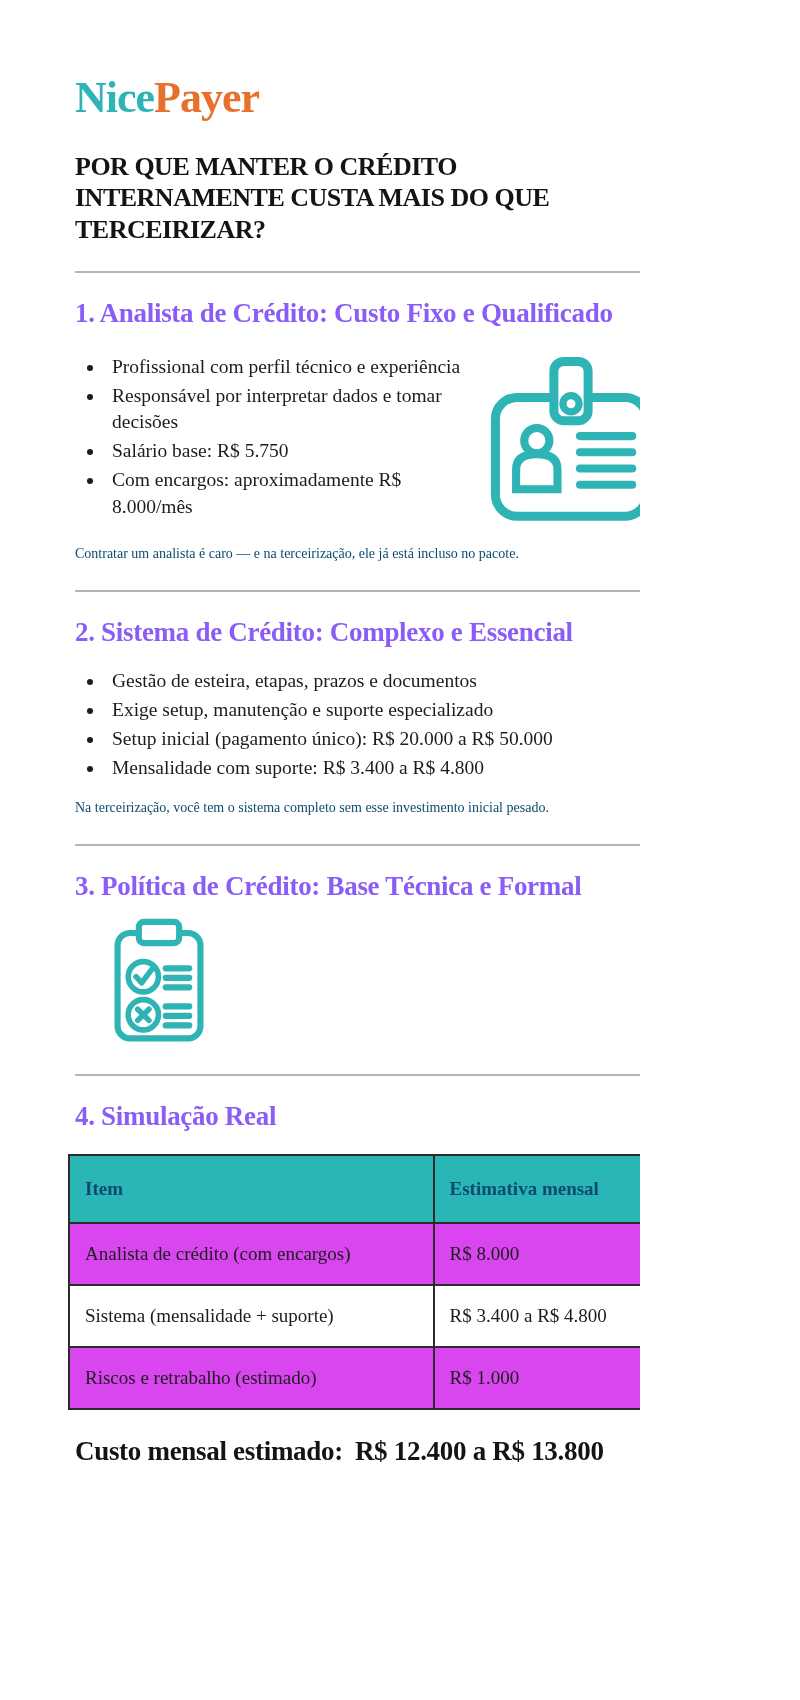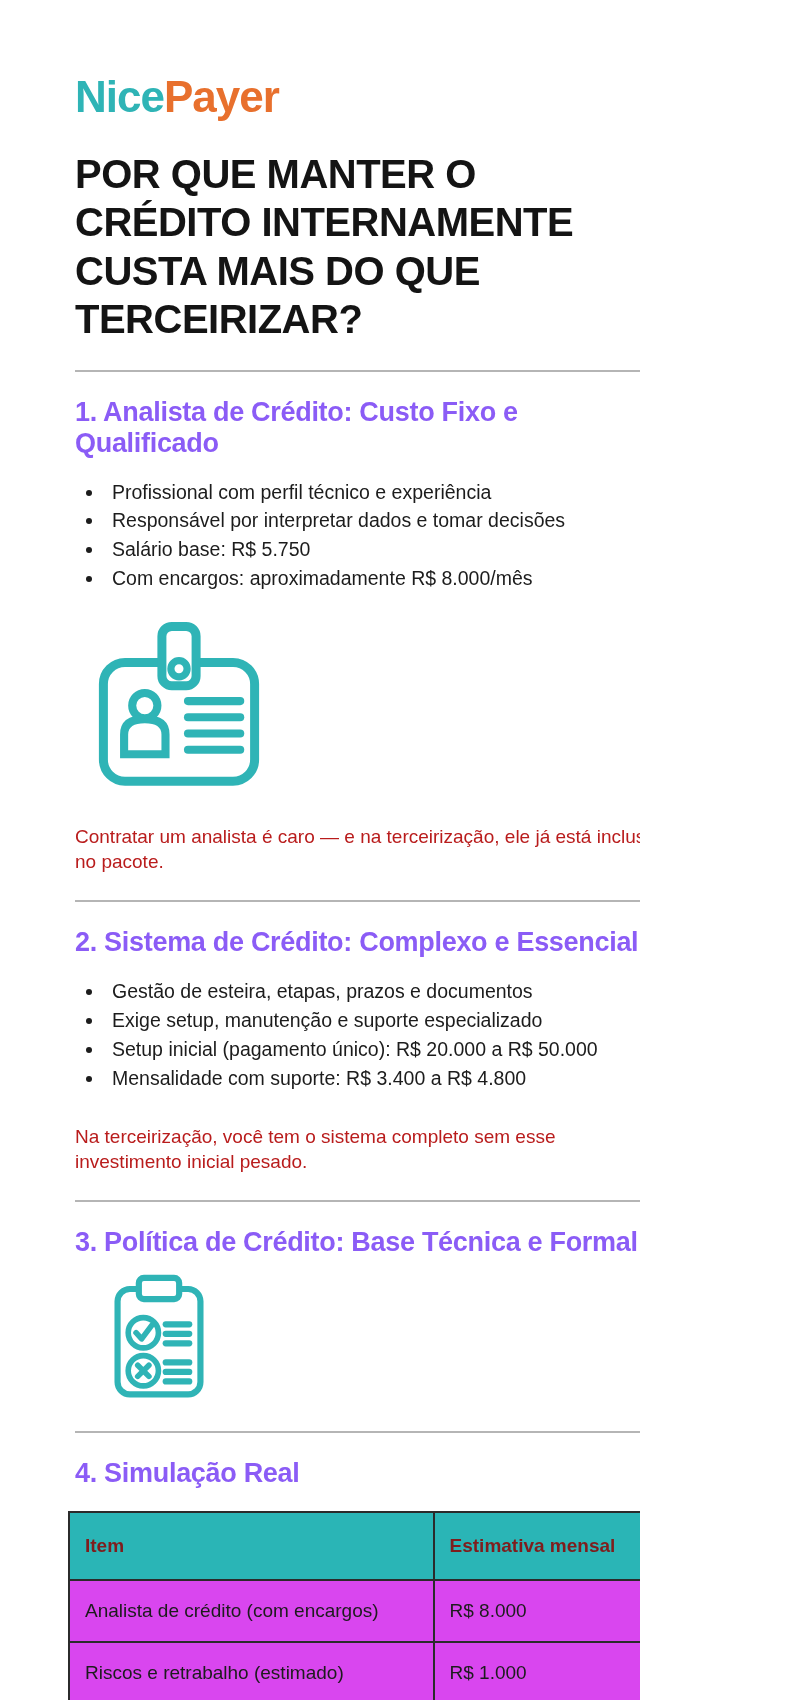--- a/index.html
+++ b/index.html
@@ -2,35 +2,35 @@
 <html><head>
 <meta charset="utf-8">
 <style>
   * { margin: 0; padding: 0; box-sizing: border-box; }
   html, body { background: #ffffff; }
   .page {
     position: relative;
     width: 640px;
     height: 1700px;
     background: #ffffff;
-    font-family: Liberation Sans, sans-serif;
+    font-family: Liberation Serif, serif;
     color: #1c1c1c;
     overflow: hidden;
   }
   .content { margin-left: 75px; width: 586px; }
 
   
   .logo { padding-top: 72px; font-size: 44px; font-weight: bold; letter-spacing: -1px; }
   .logo .nice  { color: #2fb4b6; }
   .logo .payer { color: #e8702d; }
 
   
   .title {
     margin-top: 28px;
-    font-size: 40px;
+    font-size: 26px;
     line-height: 1.21;
     font-weight: bold;
     color: #141414;
     letter-spacing: -0.5px;
   }
 
   .divider {
     border: none;
     border-top: 2px solid #b5b5b5;
     margin-top: 26px;
@@ -45,24 +45,24 @@
   }
 
   ul.bullets {
     margin-top: 20px;
     padding-left: 30px;
     font-size: 19.5px;
     line-height: 1.38;
   }
   ul.bullets li { padding-left: 7px; margin-bottom: 2px; }
 
-  .note { margin-top: 32px; font-size: 19px; line-height: 1.32; color: #b91c1c; }
-
-  
-  .row { display: flex; align-items: flex-start; flex-direction: column; }
+  .note { margin-top: 18px; font-size: 14px; line-height: 1.32; color: #0c4a6e; }
+
+  
+  .row { display: flex; align-items: center; }
   .row .col-text { flex: 1; }
   .s1-icon { width: 180px; margin: 18px 0 0 14px; flex: none; }
 
   
   .s3-icon { width: 112px; margin: 12px 28px 0 28px; flex: none; }
   .s3-bullets { margin-top: 14px; }
 
   
   table.sim {
     margin-top: 22px;
@@ -71,21 +71,21 @@
     border-collapse: collapse;
     font-size: 19px;
   }
   table.sim th, table.sim td {
     border: 2px solid #2b2b2b;
     text-align: left;
     padding: 19px 15px;
   }
   table.sim th {
     background: #2ab5b6;
-    color: #7f1d1d;
+    color: #0c4a6e;
     font-weight: bold;
     padding-top: 22px; padding-bottom: 22px;
   }
   table.sim col.c1 { width: 62%; }
   table.sim col.c2 { width: 38%; }
   table.sim tr.alt td { background: #d946ef; }
   table.sim tr.plain td { background: #ffffff; }
 
   .summary {
     margin-top: 26px;
@@ -184,20 +184,24 @@
         <tr>
           <th>Item</th>
           <th>Estimativa mensal</th>
         </tr>
       </thead>
       <tbody>
         <tr class="alt">
           <td>Analista de crédito (com encargos)</td>
           <td>R$ 8.000</td>
         </tr>
+        <tr class="plain">
+          <td>Sistema (mensalidade + suporte)</td>
+          <td>R$ 3.400 a R$ 4.800</td>
+        </tr>
         <tr class="alt">
           <td>Riscos e retrabalho (estimado)</td>
           <td>R$ 1.000</td>
         </tr>
       </tbody>
     </table>
 
     <p class="summary">
       <span>Custo mensal estimado:</span><span class="gap"></span><span>R$ 12.400 a R$ 13.800</span>
     </p>

